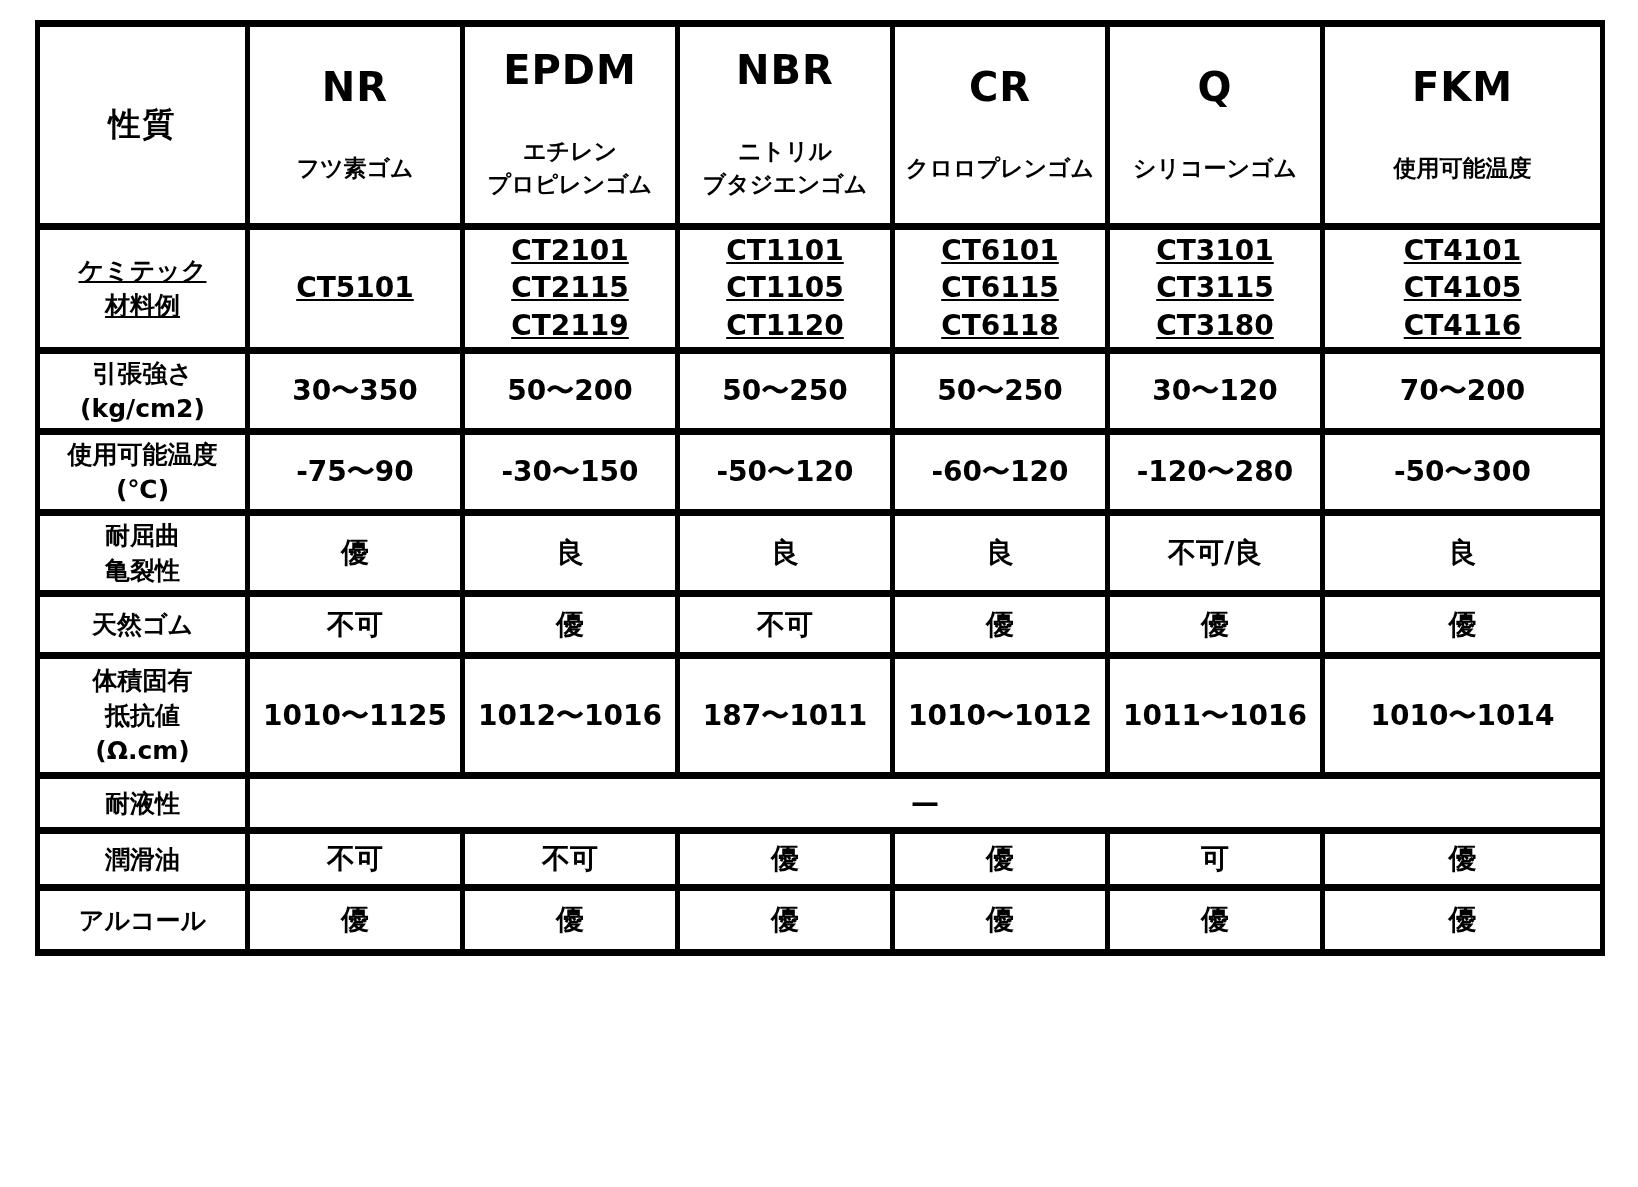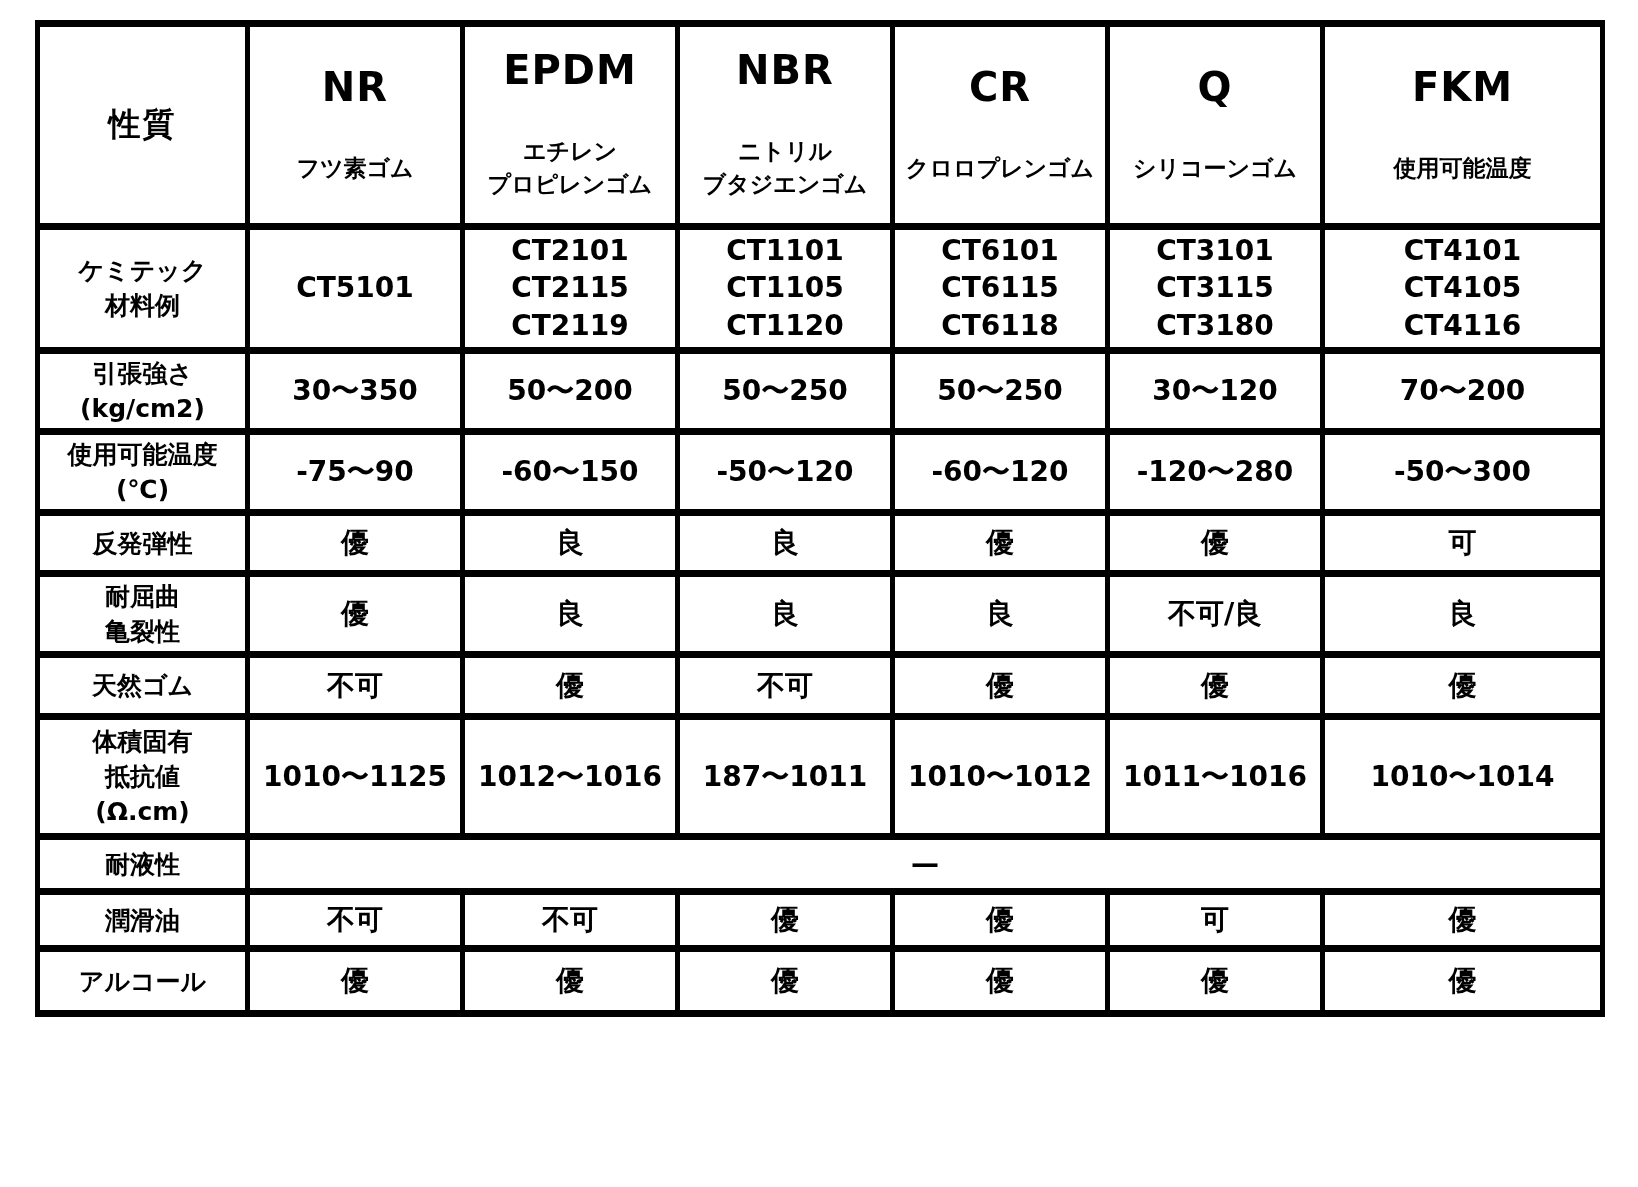--- a/index.html
+++ b/index.html
@@ -32,21 +32,21 @@
     white-space: pre-line;
     overflow: hidden;
   }
   
   col.c-label { width: 210px; }
   col.c-data  { width: 215px; }
   col.c-last  { width: 280px; }
   
   tr.row-head { height: 153px; }
   tr.row-0  { height: 57px; }
-  tr.row-1  { height: 115px; }
+  tr.row-1  { height: 115px; text-decoration: underline; }
   tr.row-2  { height: 75px; }
   tr.row-3  { height: 80px; }
   tr.row-4  { height: 61px; }
   tr.row-5  { height: 65px; }
   tr.row-6  { height: 72px; }
   tr.row-7  { height: 62px; }
   tr.row-8  { height: 120px; }
   tr.row-9  { height: 55px; }
   tr.row-10 { height: 65px; }
   tr.row-11 { height: 57px; }
@@ -133,34 +133,25 @@
         <td class="cell">50〜200</td>
         <td class="cell">50〜250</td>
         <td class="cell">50〜250</td>
         <td class="cell">30〜120</td>
         <td class="cell">70〜200</td>
       </tr>
       <tr class="row-3">
         <th class="rowlabel">使用可能温度
 (℃)</th>
         <td class="cell">-75〜90</td>
-        <td class="cell">-60〜150</td>
+        <td class="cell">-30〜150</td>
         <td class="cell">-50〜120</td>
         <td class="cell">-60〜120</td>
         <td class="cell">-120〜280</td>
         <td class="cell">-50〜300</td>
-      </tr>
-      <tr class="row-4">
-        <th class="rowlabel">反発弾性</th>
-        <td class="cell">優</td>
-        <td class="cell">良</td>
-        <td class="cell">良</td>
-        <td class="cell">優</td>
-        <td class="cell">優</td>
-        <td class="cell">可</td>
       </tr>
       <tr class="row-6">
         <th class="rowlabel">耐屈曲
 亀裂性</th>
         <td class="cell">優</td>
         <td class="cell">良</td>
         <td class="cell">良</td>
         <td class="cell">良</td>
         <td class="cell">不可/良</td>
         <td class="cell">良</td>

